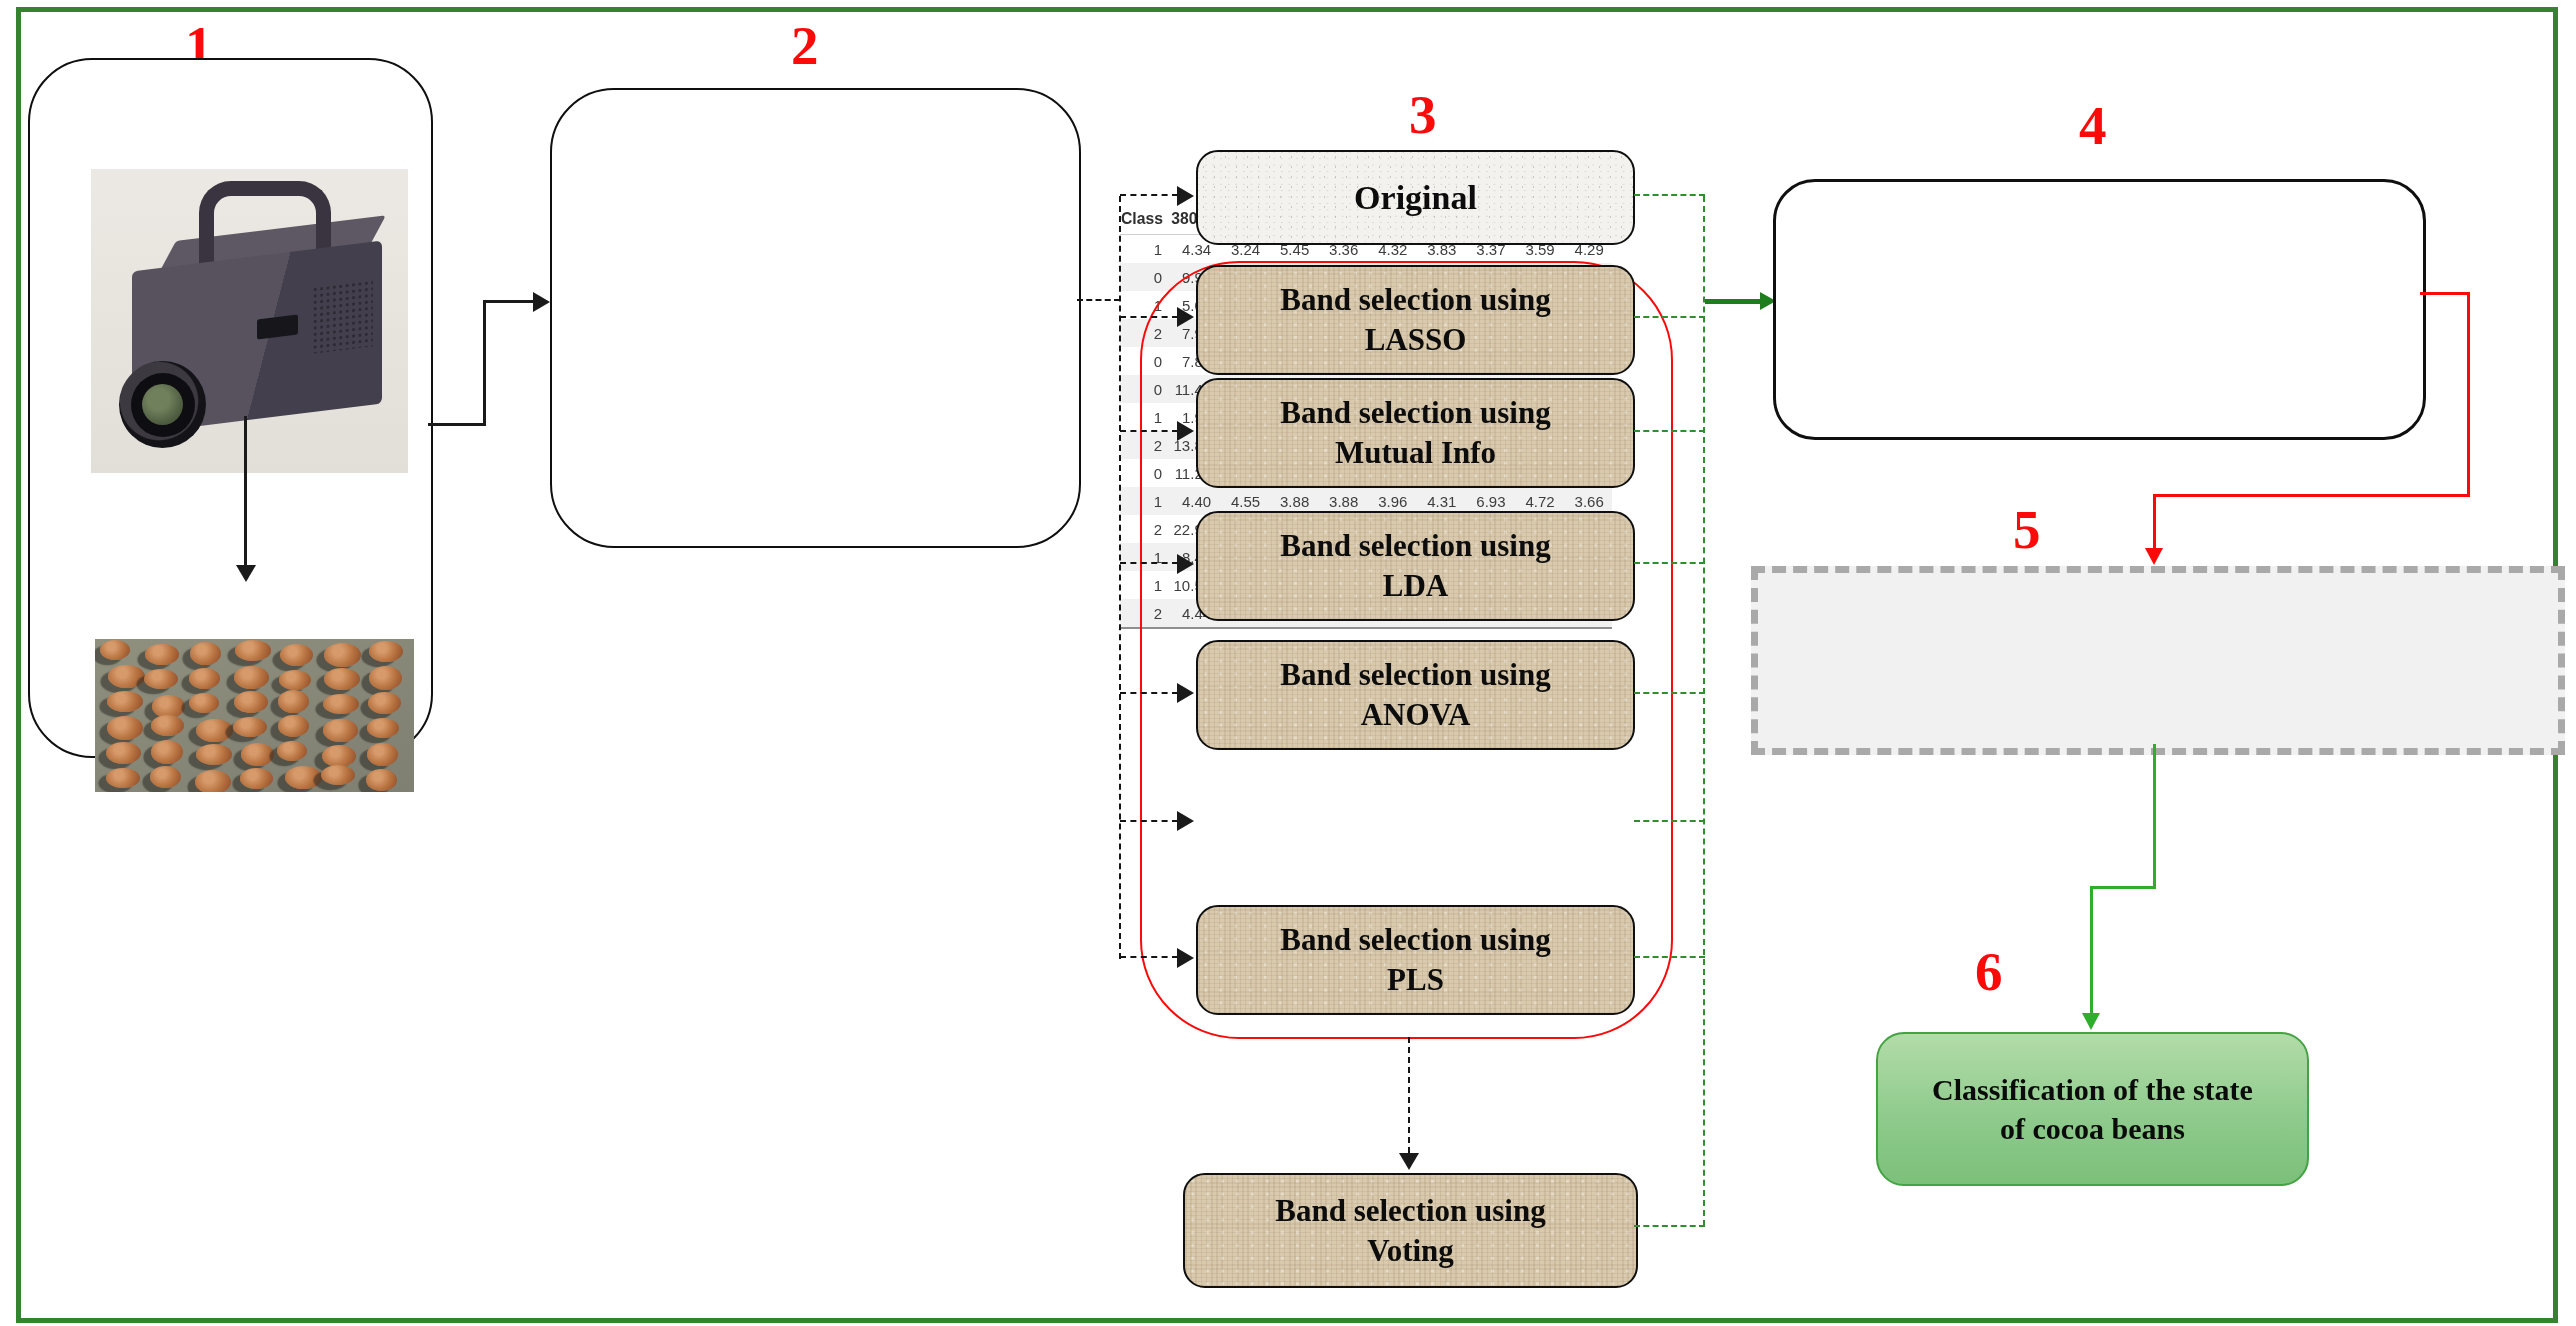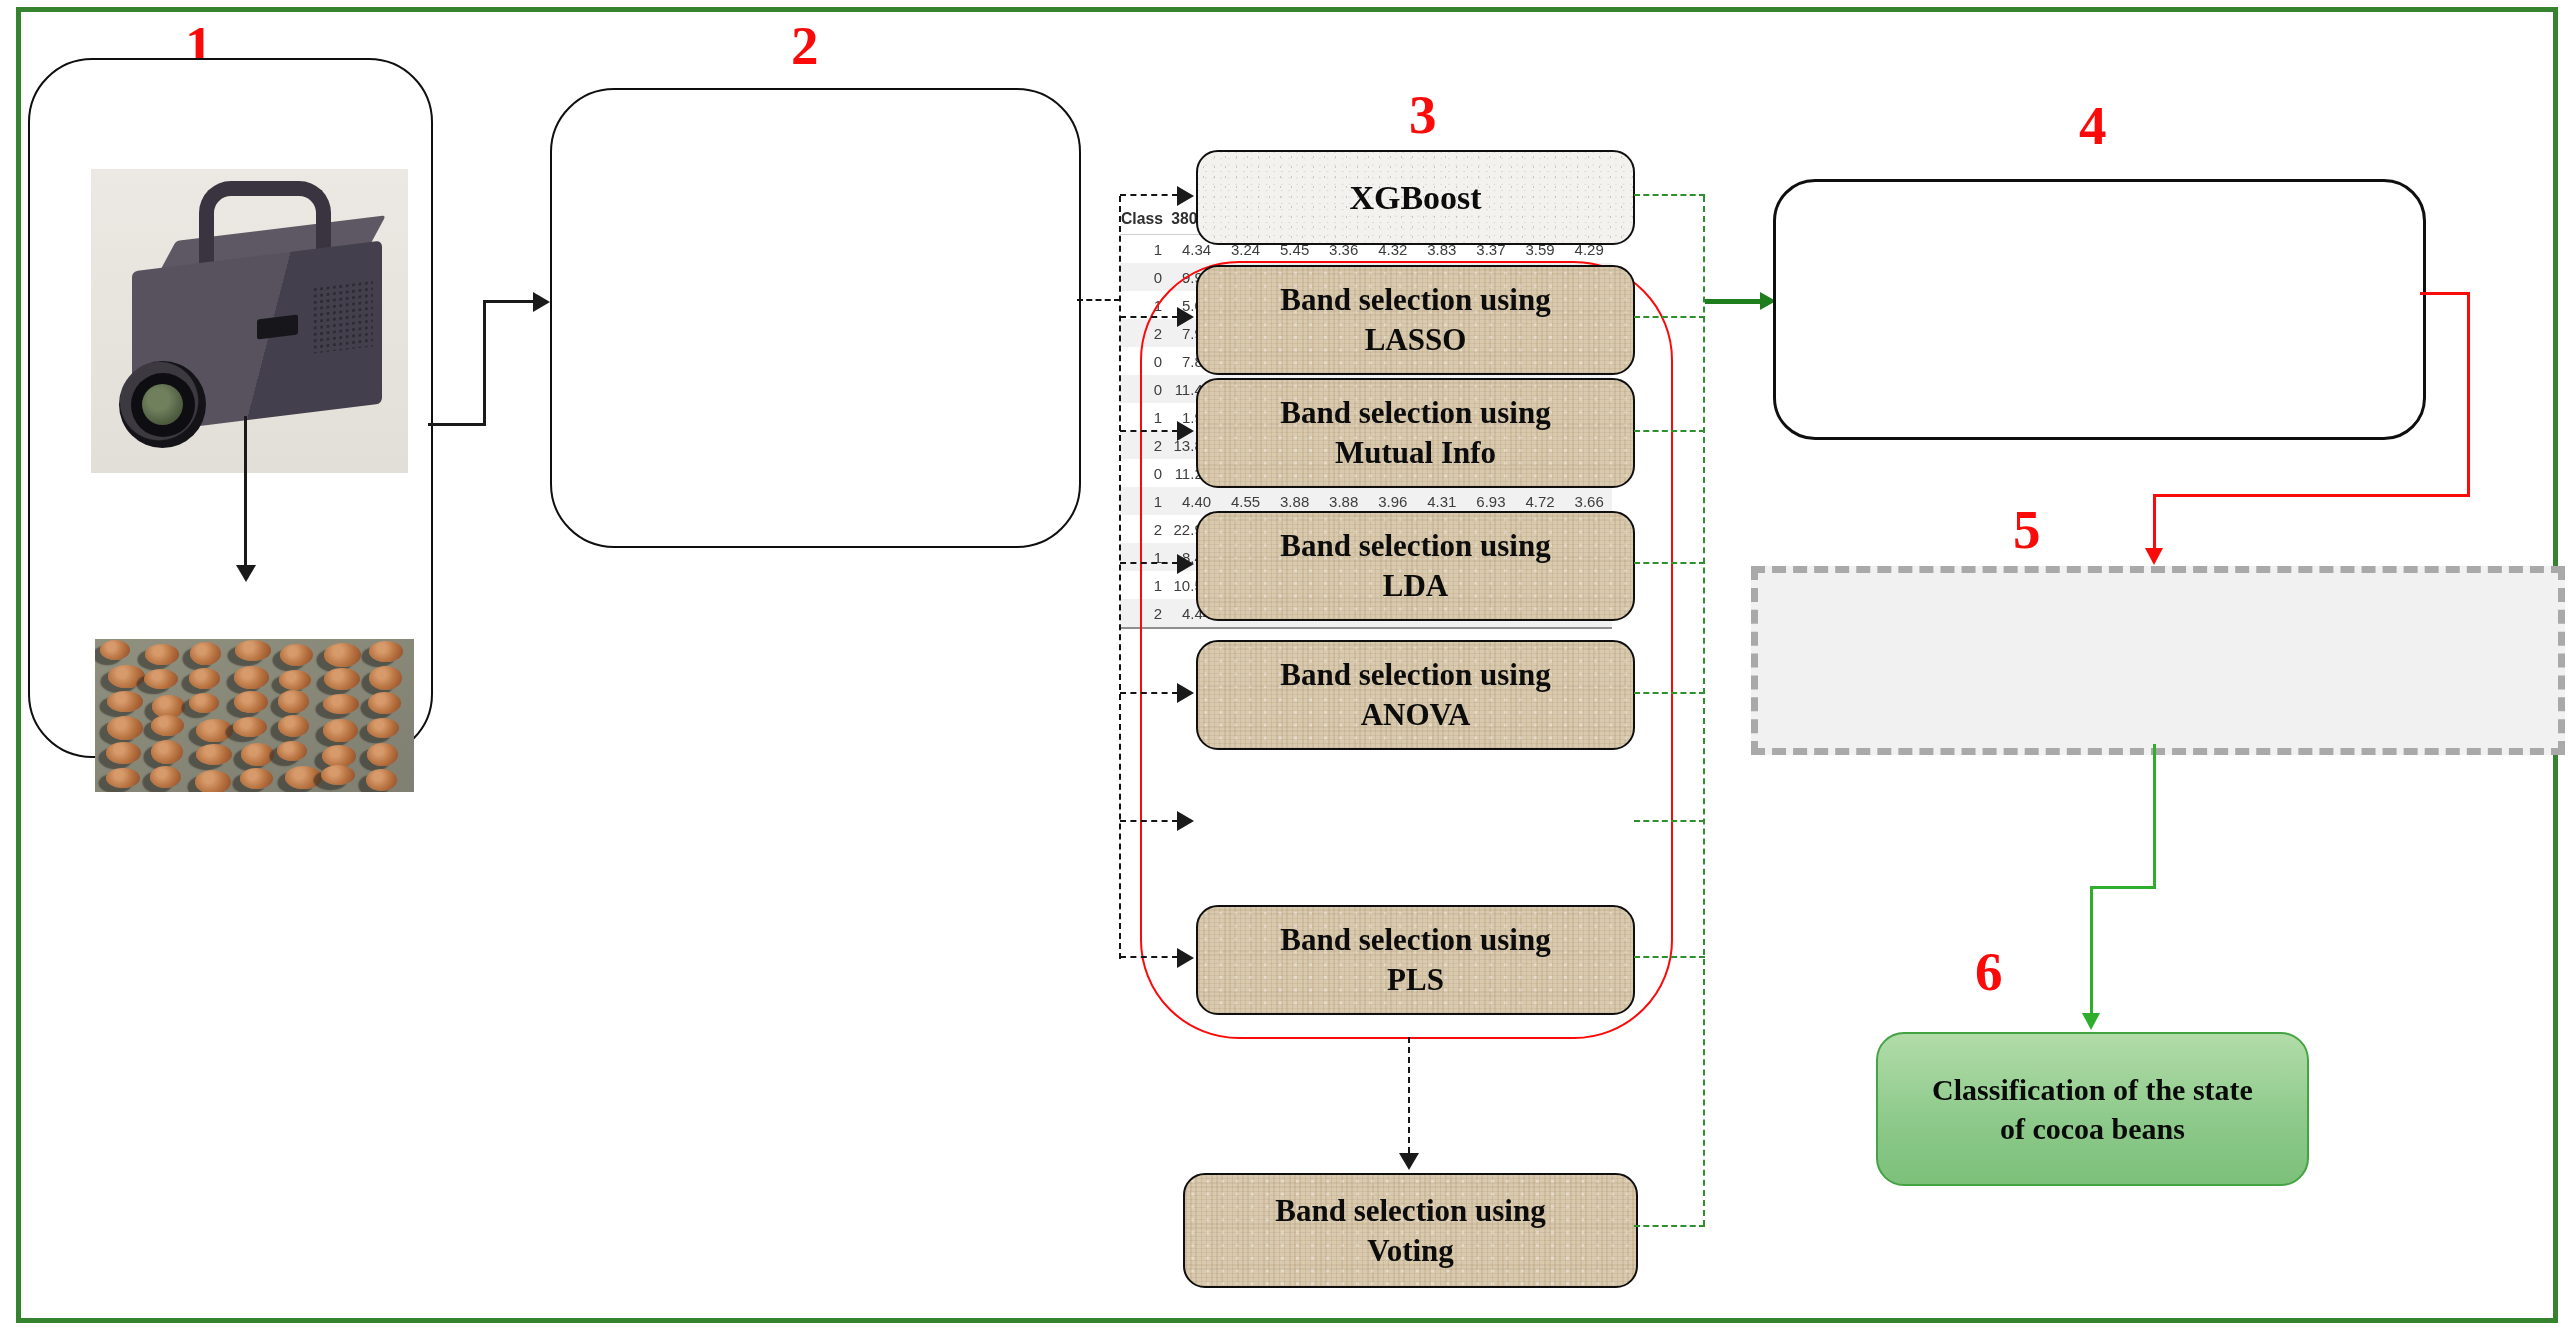--- a/index.html
+++ b/index.html
@@ -373,21 +373,21 @@
             <td>2.41</td>
           </tr>
         </tbody>
     </table>
   </div>
 
   <div class="abs bdash-h" style="left:1077px;top:299px;width:43px;"></div>
   <div class="abs bdash-v" style="left:1119px;top:196px;height:763px;"></div>
 
   <div id="redgroup" class="abs"></div>
-  <div id="sel-original" class="abs selbox graytex">XGBoost</div>
+  <div id="sel-original" class="abs selbox graytex">Original</div>
   <div id="sel-m0" class="abs selbox tan">Band selection using
 LASSO</div>
   <div id="sel-m1" class="abs selbox tan">Band selection using
 Mutual Info</div>
   <div id="sel-m2" class="abs selbox tan">Band selection using
 LDA</div>
   <div id="sel-m3" class="abs selbox tan">Band selection using
 ANOVA</div>
   <div id="sel-m5" class="abs selbox tan">Band selection using
 PLS</div>

